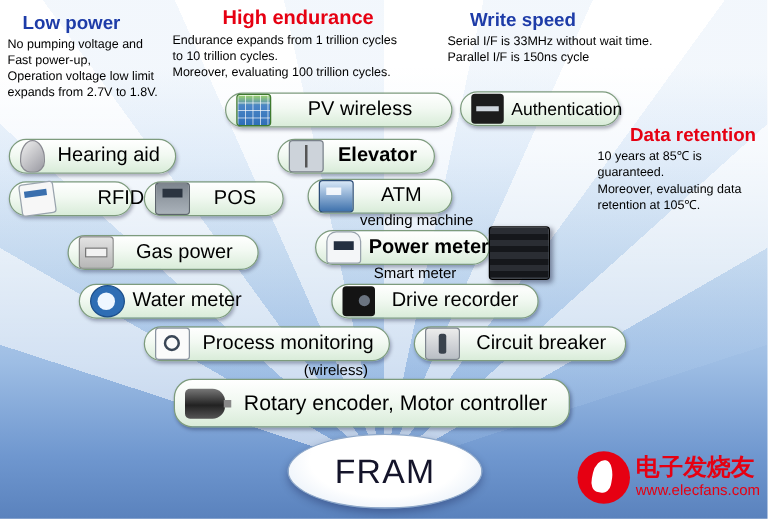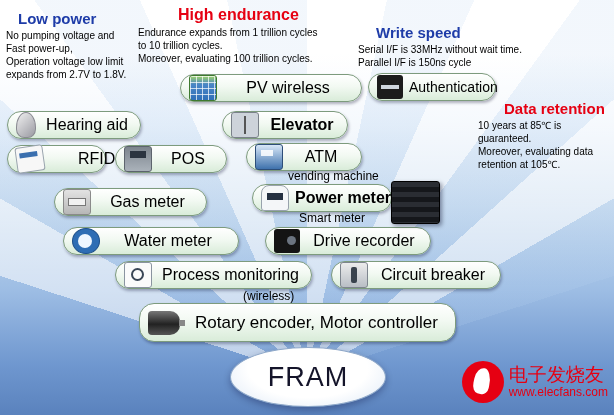--- a/index.html
+++ b/index.html
@@ -30,42 +30,42 @@
   .note{position:absolute;}
   .note-title{font-weight:bold;font-size:15px;}
   .blue .note-title{color:#1e3ca8;}
   .red  .note-title{color:#e60012;}
   .note-body{font-size:10px;color:#000;line-height:1.3;white-space:pre-line;margin-top:2px;}
   .note-low{left:6px;top:10px;width:152px;}
   .note-low .note-title{margin-left:12px;}
   .note-high{left:138px;top:6px;width:232px;}
   .note-high .note-title{margin-left:40px;font-size:16px;}
   .note-write{left:358px;top:8px;width:248px;}
-  .note-write .note-title{margin-left:18px;margin-top:16px;}
+  .note-write .note-title{margin-left:18px;}
   .note-ret{left:478px;top:100px;width:132px;}
   .note-ret .note-title{margin-left:26px;}
   
   .pill{
     position:absolute;height:28px;display:flex;align-items:center;
     padding:0 8px;border-radius:15px;box-sizing:border-box;
     background:linear-gradient(180deg,#ffffff 0%,#f2f9f2 45%,#d9ecd9 100%);
     border:1px solid #7d9b7d;box-shadow:1px 2px 3px rgba(0,0,40,.3);
     font-size:16px;color:#000;
   }
   .plabel{flex:1;text-align:center;white-space:nowrap;}
   .pp0{left:180px;top:74px;width:182px;}
   .pp1{left:368px;top:73px;width:128px;font-size:14px;}
   .pp2{left:7px;top:111px;width:134px;}
   .pp3{left:222px;top:111px;width:126px;font-weight:bold;}
   .pp4{left:7px;top:145px;width:99px;gap:28px;}
   .pp5{left:115px;top:145px;width:112px;}
   .pp6{left:246px;top:143px;width:116px;}
   .pp7{left:54px;top:188px;width:153px;}
   .pp8{left:252px;top:184px;width:140px;font-weight:bold;}
-  .pp9{left:63px;top:227px;width:176px;}
+  .pp9{left:63px;top:227px;width:124px;}
   .pp10{left:265px;top:227px;width:166px;}
   .pp11{left:115px;top:261px;width:197px;}
   .pp12{left:331px;top:261px;width:170px;}
   .pp13{left:139px;top:303px;width:317px;height:39px;font-size:17px;}
   .sub{position:absolute;font-size:12px;color:#000;}
   .sub-vending{left:288px;top:169px;}
   .sub-smart{left:299px;top:211px;}
   .sub-wireless{left:243px;top:289px;}
   
   .pic{position:relative;width:26px;height:24px;margin-right:6px;flex:none;border-radius:3px;}
@@ -117,21 +117,21 @@
     font-size:27px;color:#14142a;letter-spacing:1px;
   }
   
   .wm{position:absolute;right:6px;bottom:12px;display:flex;align-items:center;gap:5px;}
   .wm-logo{width:42px;height:42px;border-radius:50%;background:#e60012;position:relative;flex:none;}
   .wm-logo::after{
     content:"";position:absolute;left:12px;top:7px;width:16px;height:26px;
     background:#fff;border-radius:60% 60% 45% 45%/55% 75% 35% 45%;transform:rotate(12deg);
   }
   .wm-col{display:flex;flex-direction:column;line-height:1.15;}
-  .wm-brand{color:#e60012;font-weight:normal;font-size:19px;}
+  .wm-brand{color:#e60012;font-weight:bold;font-size:19px;}
   .wm-url{color:#e60012;font-size:12px;}
 </style>
 </head>
 <body>
 
 <div id="stage">
   <div class="rays"></div>
 
   <div class="note note-low blue">
     <div class="note-title">Low power</div>
@@ -182,21 +182,21 @@
   <div class="pill pp5">
     <span class="pic i-pos"></span>
     <span class="plabel">POS</span>
   </div>
   <div class="pill pp6">
     <span class="pic i-atm"></span>
     <span class="plabel">ATM</span>
   </div>
   <div class="pill pp7">
     <span class="pic i-gas"></span>
-    <span class="plabel">Gas meter</span>
+    <span class="plabel">Gas power</span>
   </div>
   <div class="pill pp8">
     <span class="pic i-power"></span>
     <span class="plabel">Power meter</span>
   </div>
   <div class="pill pp9">
     <span class="pic i-water"></span>
     <span class="plabel">Water meter</span>
   </div>
   <div class="pill pp10">

